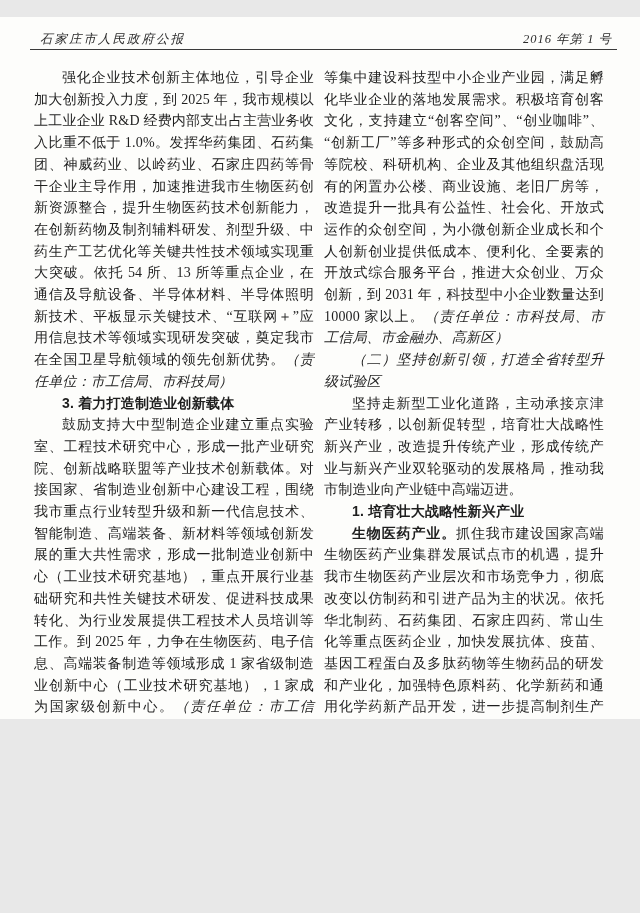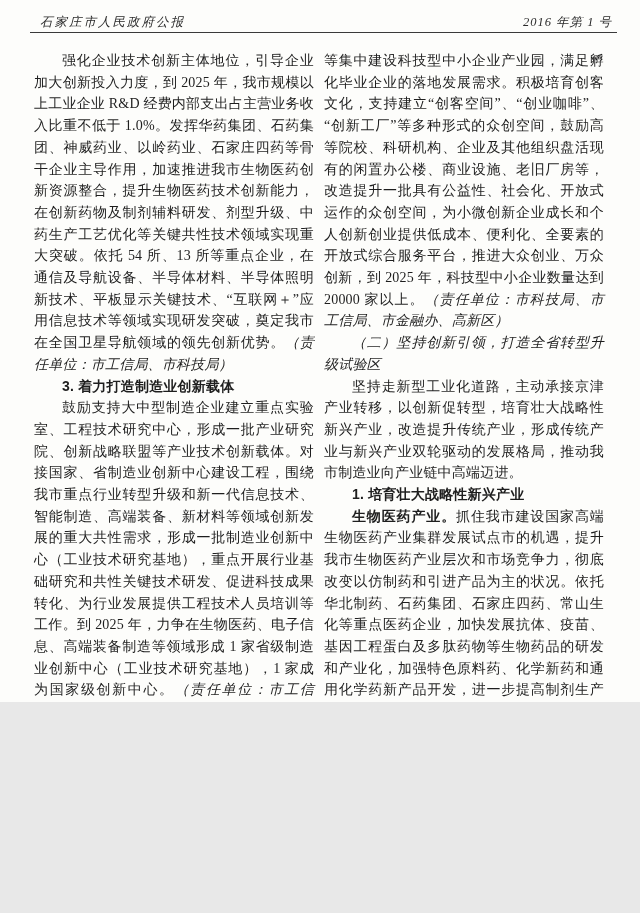--- a/index.html
+++ b/index.html
@@ -4,21 +4,21 @@
 <style>
   html, body {
     margin: 0;
     padding: 0;
     background: #e8e8e8;
   }
   .page {
     position: relative;
     width: 640px;
     height: 702px;
-    margin: 0 auto;
+    margin: 17px auto;
     background: #fdfdfb;
     color: #1e1e1e;
     font-family: "Liberation Serif", "DejaVu Serif", serif;
     overflow: hidden;
   }
   .hdr {
     position: absolute;
     left: 40px;
     right: 28px;
     top: 14px;
@@ -94,21 +94,21 @@
   <div class="cols">
 
     <section class="col">
       <p class="indent"><span>强化企业技术创新主体地位，引导企业加大创新投入力度，到 2025 年，我市规模以上工业企业 R&amp;D 经费内部支出占主营业务收入比重不低于 1.0%。发挥华药集团、石药集团、神威药业、以岭药业、石家庄四药等骨干企业主导作用，加速推进我市生物医药创新资源整合，提升生物医药技术创新能力，在创新药物及制剂辅料研发、剂型升级、中药生产工艺优化等关键共性技术领域实现重大突破。依托 54 所、13 所等重点企业，在通信及导航设备、半导体材料、半导体照明新技术、平板显示关键技术、“互联网＋”应用信息技术等领域实现研发突破，奠定我市在全国卫星导航领域的领先创新优势。</span><span class="kai">（责任单位：市工信局、市科技局）</span></p>
       <p class="h-bold indent">3. 着力打造制造业创新载体</p>
       <p class="indent"><span>鼓励支持大中型制造企业建立重点实验室、工程技术研究中心，形成一批产业研究院、创新战略联盟等产业技术创新载体。对接国家、省制造业创新中心建设工程，围绕我市重点行业转型升级和新一代信息技术、智能制造、高端装备、新材料等领域创新发展的重大共性需求，形成一批制造业创新中心（工业技术研究基地），重点开展行业基础研究和共性关键技术研发、促进科技成果转化、为行业发展提供工程技术人员培训等工作。到 2025 年，力争在生物医药、电子信息、高端装备制造等领域形成 1 家省级制造业创新中心（工业技术研究基地），1 家成为国家级创新中心。</span><span class="kai">（责任单位：市工信局、市科技局、市发改委）</span></p>
       <p class="h-bold indent">4. 加快发展科技型中小企业</p>
     </section>
 
     <section class="col">
-      <p><span>等集中建设科技型中小企业产业园，满足孵化毕业企业的落地发展需求。积极培育创客文化，支持建立“创客空间”、“创业咖啡”、“创新工厂”等多种形式的众创空间，鼓励高等院校、科研机构、企业及其他组织盘活现有的闲置办公楼、商业设施、老旧厂房等，改造提升一批具有公益性、社会化、开放式运作的众创空间，为小微创新企业成长和个人创新创业提供低成本、便利化、全要素的开放式综合服务平台，推进大众创业、万众创新，到 2025 年，科技型中小企业数量达到 20000 家以上。</span><span class="kai">（责任单位：市科技局、市工信局、市金融办、高新区）</span></p>
+      <p><span>等集中建设科技型中小企业产业园，满足孵化毕业企业的落地发展需求。积极培育创客文化，支持建立“创客空间”、“创业咖啡”、“创新工厂”等多种形式的众创空间，鼓励高等院校、科研机构、企业及其他组织盘活现有的闲置办公楼、商业设施、老旧厂房等，改造提升一批具有公益性、社会化、开放式运作的众创空间，为小微创新企业成长和个人创新创业提供低成本、便利化、全要素的开放式综合服务平台，推进大众创业、万众创新，到 2031 年，科技型中小企业数量达到 10000 家以上。</span><span class="kai">（责任单位：市科技局、市工信局、市金融办、高新区）</span></p>
       <p class="kai indent">（二）坚持创新引领，打造全省转型升级试验区</p>
       <p class="indent"><span>坚持走新型工业化道路，主动承接京津产业转移，以创新促转型，培育壮大战略性新兴产业，改造提升传统产业，形成传统产业与新兴产业双轮驱动的发展格局，推动我市制造业向产业链中高端迈进。</span></p>
       <p class="h-bold indent">1. 培育壮大战略性新兴产业</p>
       <p class="indent"><span class="lead-bold">生物医药产业。</span><span>抓住我市建设国家高端生物医药产业集群发展试点市的机遇，提升我市生物医药产业层次和市场竞争力，彻底改变以仿制药和引进产品为主的状况。依托华北制药、石药集团、石家庄四药、常山生化等重点医药企业，加快发展抗体、疫苗、基因工程蛋白及多肽药物等生物药品的研发和产业化，加强特色原料药、化学新药和通用化学药新产品开发，进一步提高制剂生产水平。加快生物催化、生物合成、缓控制剂、药力速释、靶向释药和工程细胞株的代谢工程改造、细胞培养、新型分离纯化介质、大规模纯化工艺、合成医学产品及中间体等</span></p>
     </section>
 
   </div>
 
   <div class="ftr">— 14 —</div>
 

